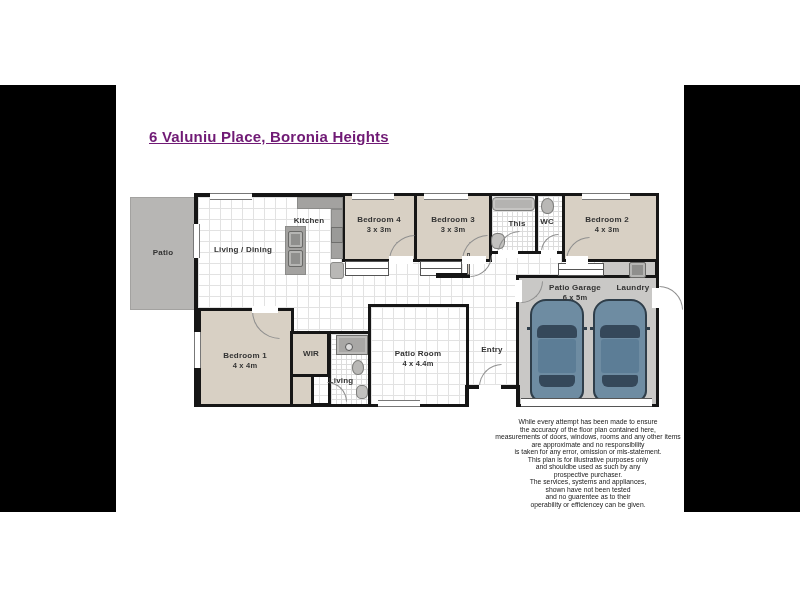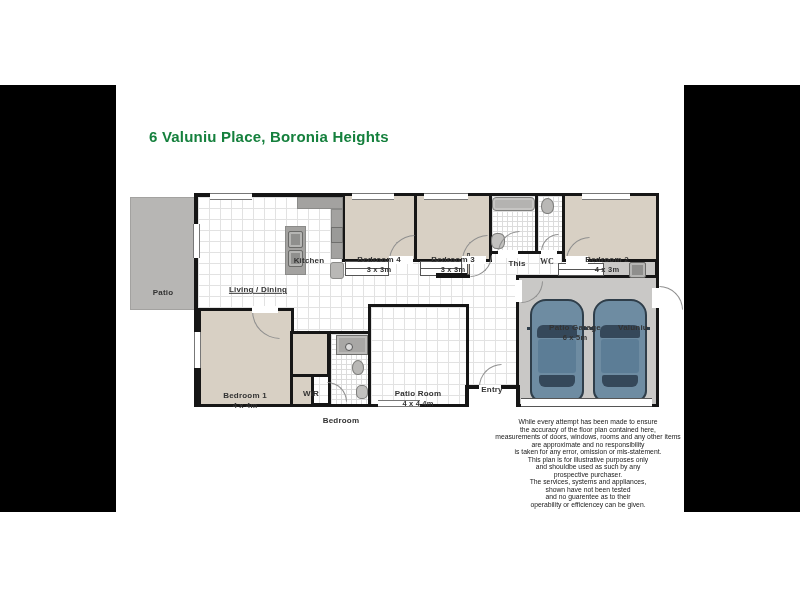--- a/index.html
+++ b/index.html
@@ -1,39 +1,39 @@
 <!DOCTYPE html>
 <html><head>
 <meta charset="utf-8">
 <style>
   html,body{margin:0;padding:0;background:#ffffff;}
   #canvas{position:relative;width:800px;height:600px;background:#ffffff;overflow:hidden;
           font-family:"Liberation Sans",sans-serif;}
   .abs{position:absolute;box-sizing:border-box;}
   .letterbox{background:#000;}
-  #title{left:149px;top:128px;font-size:15px;font-weight:bold;color:#15803d;
-         letter-spacing:.2px;}
+  #title{left:149px;top:128px;font-size:15px;font-weight:bold;color:#701a75;
+         text-decoration:underline;letter-spacing:.2px;}
   
   .tile{background-color:#fff;
         background-image:linear-gradient(#e2e2e2 1px,transparent 1px),
                          linear-gradient(90deg,#e2e2e2 1px,transparent 1px);
         background-size:11px 11px;}
   .smalltile{background-color:#fff;
         background-image:linear-gradient(#dcdcdc 1px,transparent 1px),
                          linear-gradient(90deg,#dcdcdc 1px,transparent 1px);
         background-size:5px 5px;}
   .beige{background:#d8d0c4;}
   .concrete{background:#c9c8c6;}
   .room{border:3px solid #161616;z-index:10;}
   #base{left:194px;top:193px;width:465px;height:214px;border:4px solid #151515;z-index:0;}
   #patio{left:130px;top:197px;width:66px;height:113px;background:#b7b6b4;
          border:1px solid #a3a2a0;z-index:0;}
   
   .lbl{position:absolute;transform:translate(-50%,-50%);text-align:center;white-space:nowrap;
-       font-size:8px;font-weight:bold;color:#333;letter-spacing:.2px;line-height:1.3;z-index:30;margin-top:40px;}
+       font-size:8px;font-weight:bold;color:#333;letter-spacing:.2px;line-height:1.3;z-index:30;}
   .lbl .dims{display:block;font-size:7.5px;font-weight:bold;}
   
   .fix{position:absolute;box-sizing:border-box;z-index:20;}
   .counter{background:#a3a2a0;border:1px solid #8b8b89;}
   .sink{background:#8f8f8d;border:1px solid #6a6a68;border-radius:2px;
         box-shadow:inset 0 0 0 2px #b5b5b3;}
   .appliance{background:#9a9a98;border:1px solid #6f6f6d;}
   .fridge{background:#b9b8b6;border:1px solid #8b8b89;border-radius:3px;}
   .tub{background:#b4b3b1;border:1px solid #7e7e7c;border-radius:4px;
        box-shadow:inset 0 0 0 2px #c6c5c3;}
@@ -184,49 +184,49 @@
   <div class="car" style="left:593px;top:299px;">
     <div class="windshield"></div>
     <div class="roof"></div>
     <div class="rear"></div>
     <div class="mirror-l"></div>
     <div class="mirror-r"></div>
   </div>
 
   <div class="lbl" style="left:163px;top:253px;">
     <span>Patio</span></div>
-  <div class="lbl" style="left:258px;top:250px;text-decoration:underline;">
+  <div class="lbl" style="left:243px;top:250px;">
     <span>Living / Dining</span></div>
   <div class="lbl" style="left:309px;top:221px;">
     <span>Kitchen</span></div>
   <div class="lbl" style="left:379px;top:225px;">
     <span>Bedroom 4</span>
     <span class="dims">3 x 3m</span></div>
   <div class="lbl" style="left:453px;top:225px;">
     <span>Bedroom 3</span>
     <span class="dims">3 x 3m</span></div>
   <div class="lbl" style="left:517px;top:224px;">
     <span>This</span></div>
-  <div class="lbl" style="left:547px;top:222px;font-family:Liberation Serif, serif;">
+  <div class="lbl" style="left:547px;top:222px;">
     <span>WC</span></div>
   <div class="lbl" style="left:607px;top:225px;">
     <span>Bedroom 2</span>
     <span class="dims">4 x 3m</span></div>
   <div class="lbl" style="left:575px;top:293px;">
     <span>Patio Garage</span>
     <span class="dims">6 x 5m</span></div>
   <div class="lbl" style="left:633px;top:288px;">
-    <span>Valuniu</span></div>
+    <span>Laundry</span></div>
   <div class="lbl" style="left:245px;top:361px;">
     <span>Bedroom 1</span>
     <span class="dims">4 x 4m</span></div>
   <div class="lbl" style="left:311px;top:354px;">
     <span>WIR</span></div>
   <div class="lbl" style="left:341px;top:381px;">
-    <span>Bedroom</span></div>
+    <span>Living</span></div>
   <div class="lbl" style="left:418px;top:359px;">
     <span>Patio Room</span>
     <span class="dims">4 x 4.4m</span></div>
   <div class="lbl" style="left:492px;top:350px;">
     <span>Entry</span></div>
 
 
   <div class="abs" id="disclaimer">
     <div>While every attempt has been made to ensure</div>
     <div>the accuracy of the floor plan contained here,</div>

